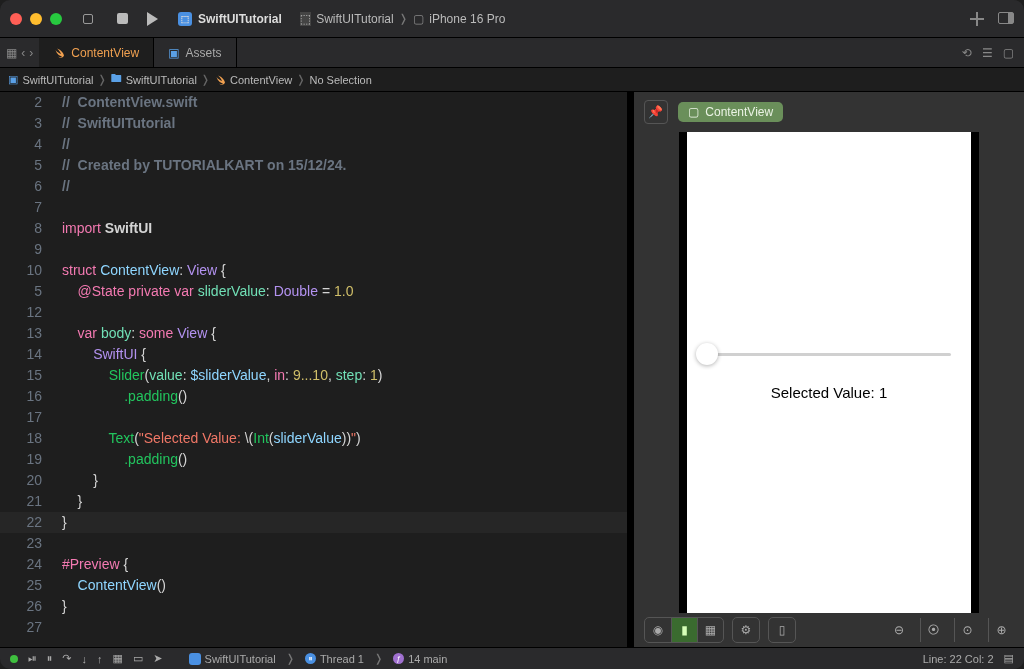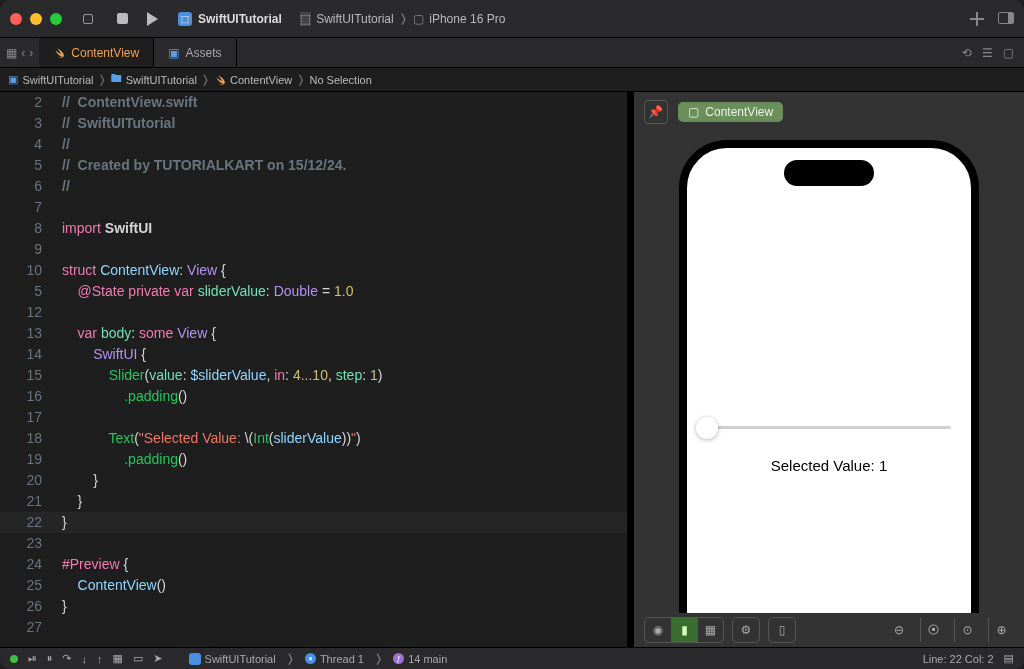--- a/index.html
+++ b/index.html
@@ -37,21 +37,21 @@
   .main{display:flex;height:calc(100% - 38px - 30px - 24px - 22px);}
   .editor{flex:1;background:#1e1e1e;font-family:"SF Mono",Menlo,monospace;font-size:14px;line-height:21px;overflow:hidden;position:relative;}
   .gutter{position:absolute;left:0;top:0;width:54px;text-align:right;color:#6a7481;padding-right:12px;}
   .code{position:absolute;left:62px;top:0;right:0;white-space:pre;color:#d4d4d4;}
   .hl-line{position:absolute;left:0;right:0;height:21px;background:#ffffff0a;}
   .divider{width:7px;background:#000;cursor:col-resize;}
   .canvas{width:390px;background:#333;display:flex;flex-direction:column;}
   .canvas-top{height:40px;display:flex;align-items:center;gap:10px;padding:0 10px;}
   .pin{width:24px;height:24px;border:1px solid #555;border-radius:4px;display:flex;align-items:center;justify-content:center;color:#aaa;}
   .cv-chip{background:#6a8f5a;color:#eaf3e4;border-radius:5px;padding:3px 10px;font-size:12px;display:flex;align-items:center;gap:6px;}
-  .canvas-body{flex:1;display:flex;align-items:flex-start;justify-content:center;overflow:hidden;}
+  .canvas-body{flex:1;display:flex;align-items:center;justify-content:center;overflow:hidden;}
   .phone{width:300px;height:620px;background:#fff;border:8px solid #000;border-radius:48px;position:relative;margin-top:8px;}
   .island{position:absolute;top:12px;left:50%;transform:translateX(-50%);width:90px;height:26px;background:#000;border-radius:18px;}
   .screen{position:absolute;inset:0;display:flex;flex-direction:column;align-items:center;justify-content:center;gap:28px;padding:20px;}
   .slider-ui{width:100%;display:flex;align-items:center;}
   .slider-track{flex:1;height:3px;background:#d0d0d0;border-radius:2px;position:relative;}
   .slider-thumb{position:absolute;left:0;top:50%;transform:translate(-50%,-50%);width:22px;height:22px;background:#fff;border-radius:50%;box-shadow:0 1px 4px rgba(0,0,0,.3);}
   .sv-text{color:#000;font-size:15px;}
   .canvas-bottom{height:34px;display:flex;align-items:center;padding:0 10px;gap:8px;}
   .seg-grp{display:flex;border:1px solid #555;border-radius:5px;overflow:hidden;}
   .seg-btn{width:26px;height:24px;display:flex;align-items:center;justify-content:center;color:#aaa;}
@@ -198,21 +198,21 @@
 <span class="cm">//  Created by TUTORIALKART on 15/12/24.</span>
 <span class="cm">//</span>
 
 <span class="kw">import</span> <span class="wh">SwiftUI</span>
 
 <span class="kw">struct</span> <span class="id">ContentView</span><span class="op">:</span> <span class="ty">View</span> <span class="op">{</span>
     <span class="kw">@State</span> <span class="kw">private</span> <span class="kw">var</span> <span class="id2">sliderValue</span><span class="op">:</span> <span class="ty">Double</span> <span class="op">=</span> <span class="num">1.0</span>
 
     <span class="kw">var</span> <span class="id2">body</span><span class="op">:</span> <span class="kw">some</span> <span class="ty">View</span> <span class="op">{</span>
         <span class="ty">SwiftUI</span> <span class="op">{</span>
-            <span class="fn">Slider</span><span class="op">(</span><span class="id2">value</span><span class="op">:</span> <span class="id">$sliderValue</span><span class="op">,</span> <span class="kw">in</span><span class="op">:</span> <span class="num">4...10</span><span class="op">,</span> <span class="id2">step</span><span class="op">:</span> <span class="num">1</span><span class="op">)</span>
+            <span class="fn">Slider</span><span class="op">(</span><span class="id2">value</span><span class="op">:</span> <span class="id">$sliderValue</span><span class="op">,</span> <span class="kw">in</span><span class="op">:</span> <span class="num">9...10</span><span class="op">,</span> <span class="id2">step</span><span class="op">:</span> <span class="num">1</span><span class="op">)</span>
                 <span class="fn">.padding</span><span class="op">()</span>
 
             <span class="fn">Text</span><span class="op">(</span><span class="st">"Selected Value: </span><span class="op">\(</span><span class="fn">Int</span><span class="op">(</span><span class="id">sliderValue</span><span class="op">)</span><span class="op">)</span><span class="st">"</span><span class="op">)</span>
                 <span class="fn">.padding</span><span class="op">()</span>
         <span class="op">}</span>
     <span class="op">}</span>
 <span class="op">}</span>
 
 <span class="kw">#Preview</span> <span class="op">{</span>
     <span class="id">ContentView</span><span class="op">()</span>

